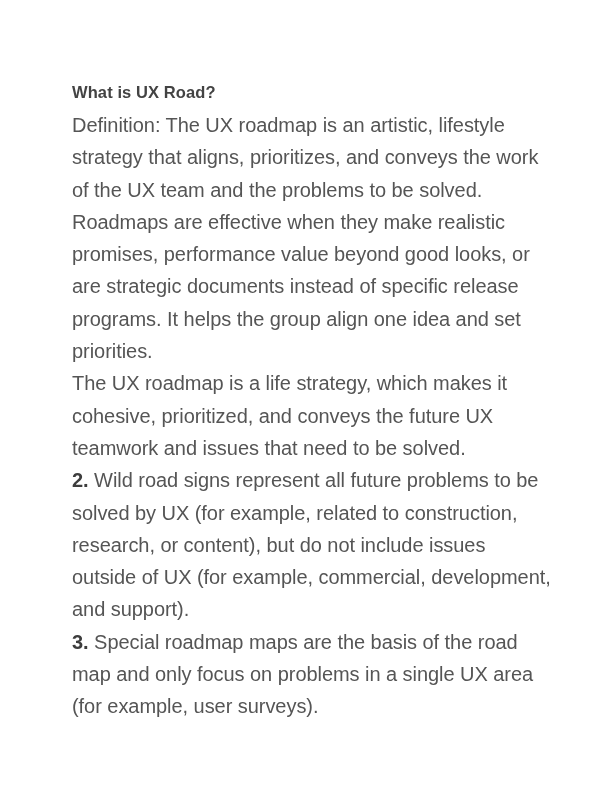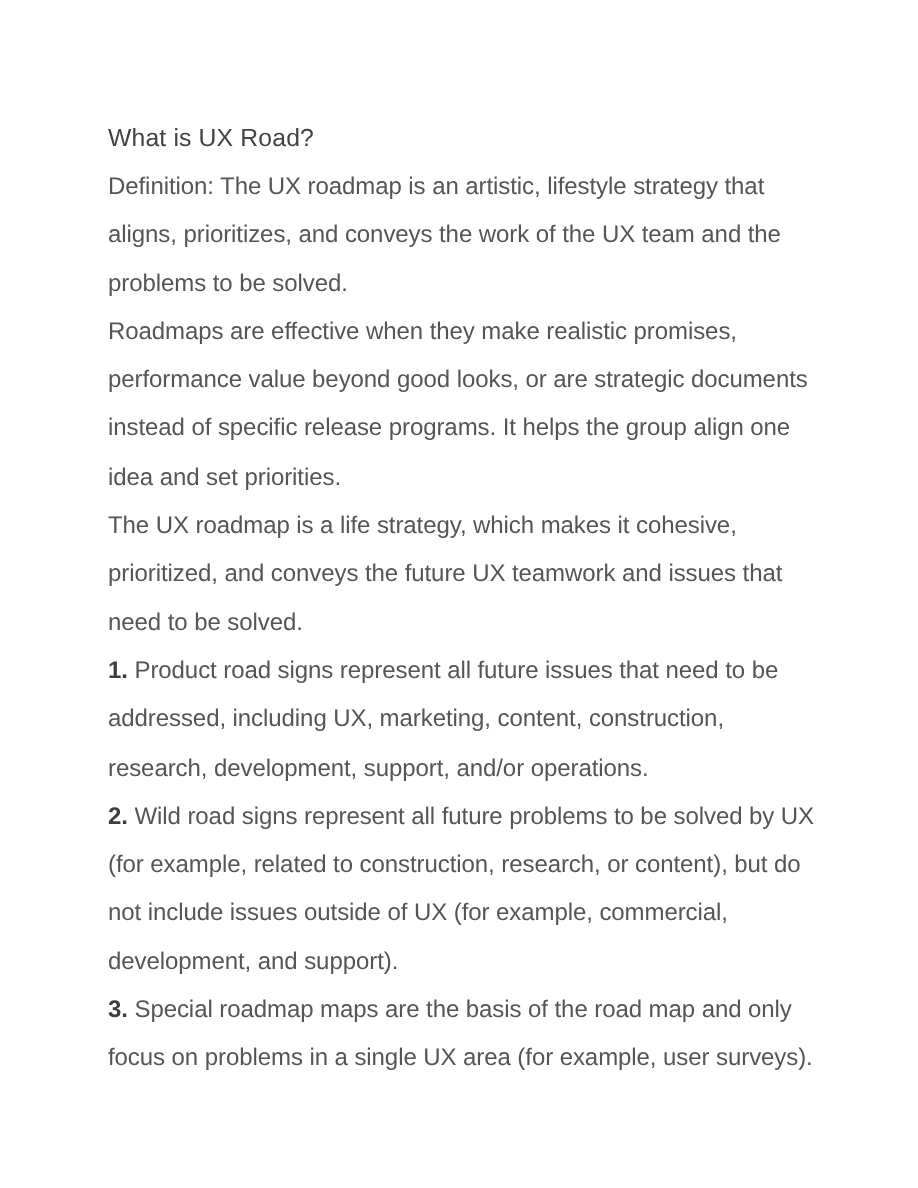--- a/index.html
+++ b/index.html
@@ -16,43 +16,42 @@
     .page {
       position: absolute;
       left: 72px;
       top: 81px;
       width: 480px;
       font-family: "Liberation Sans", sans-serif;
       color: #555555;
     }
     .title {
       font-size: 16.5px;
-      font-weight: normal;
+      font-weight: bold;
       color: #434343;
       margin: 0 0 6px 0;
       line-height: 22px;
       letter-spacing: 0.1px;
     }
     .para {
-      font-size: 16px;
+      font-size: 20px;
       line-height: 32.3px;
       margin: 0;
       letter-spacing: -0.05px;
     }
     .num {
       font-weight: bold;
       color: #3d3d3d;
     }
   </style>
 </head>
 <body>
 
 <div class="page">
   <h1 class="title">What is UX Road?</h1>
 
   <p class="para">Definition: The UX roadmap is an artistic, lifestyle strategy that aligns, prioritizes, and conveys the work of the UX team and the problems to be solved.</p>
   <p class="para">Roadmaps are effective when they make realistic promises, performance value beyond good looks, or are strategic documents instead of specific release programs. It helps the group align one idea and set priorities.</p>
   <p class="para">The UX roadmap is a life strategy, which makes it cohesive, prioritized, and conveys the future UX teamwork and issues that need to be solved.</p>
 
-  <p class="para"><span class="num">1.</span><span> Product road signs represent all future issues that need to be addressed, including UX, marketing, content, construction, research, development, support, and/or operations.</span></p>
   <p class="para"><span class="num">2.</span><span> Wild road signs represent all future problems to be solved by UX (for example, related to construction, research, or content), but do not include issues outside of UX (for example, commercial, development, and support).</span></p>
   <p class="para"><span class="num">3.</span><span> Special roadmap maps are the basis of the road map and only focus on problems in a single UX area (for example, user surveys).</span></p>
 </div>
 
 </body></html>

